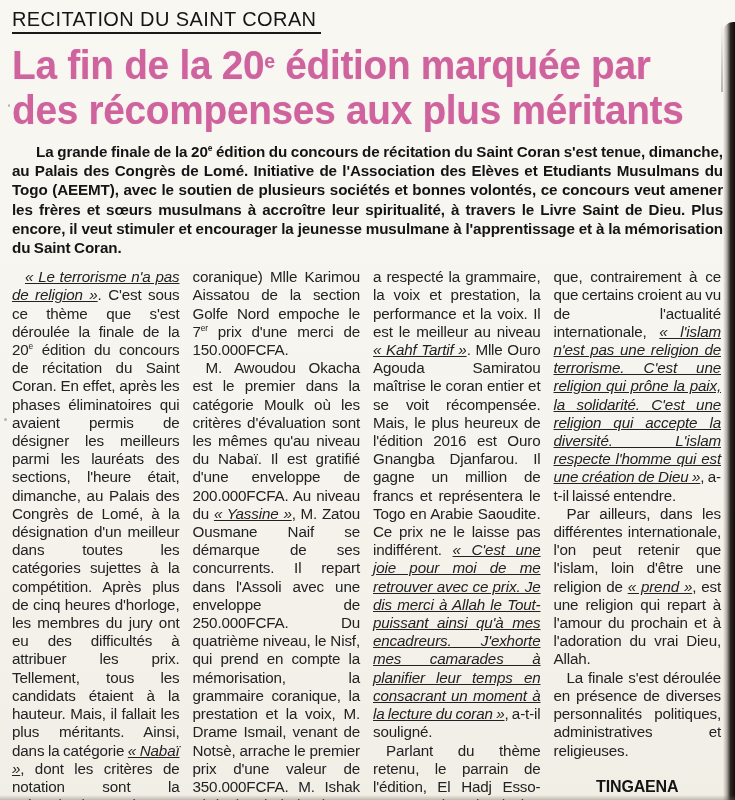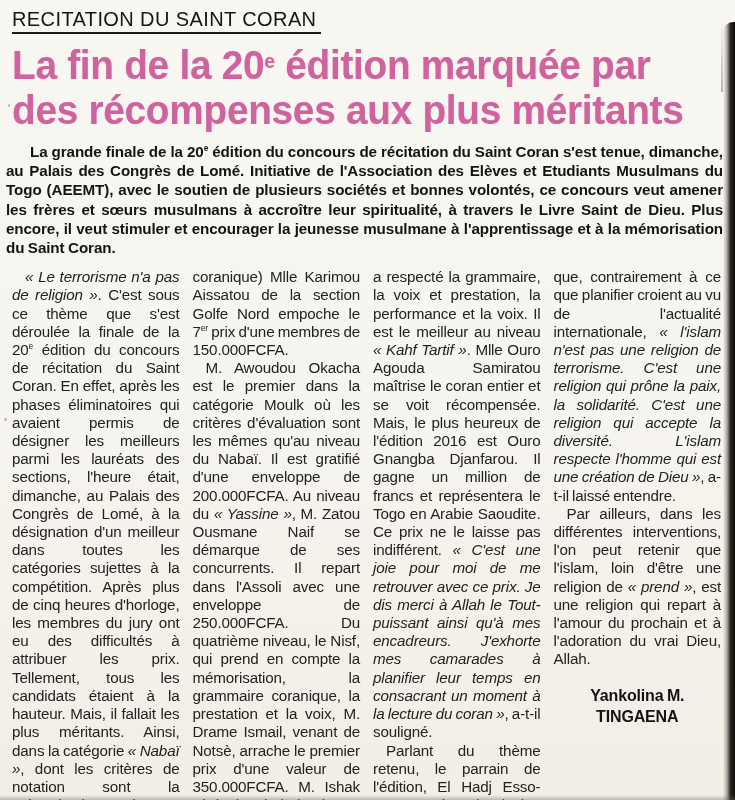--- a/index.html
+++ b/index.html
@@ -29,21 +29,21 @@
     font-weight: 700;
     color: #ce639e;
     letter-spacing: -.3px;
     transform: scaleX(.97);
     transform-origin: left top;
     text-shadow: 0 0 1px rgba(226,148,190,.55);
   }
   .hl-line { display: block; white-space: nowrap; }
   .headline sup { font-size: .5em; vertical-align: .55em; line-height: 0; }
   .intro {
-    margin: 9px 12px 0 6px;
+    margin: 9px 12px 0 12px;
     font-weight: 700;
     font-size: 15.2px;
     line-height: 19.2px;
     text-align: justify;
     text-indent: 24px;
     letter-spacing: -.1px;
     word-spacing: -.6px;
     color: #141414;
   }
   .intro sup { font-size: .55em; line-height: 0; }
@@ -58,21 +58,21 @@
     text-align: justify;
     font-size: 15.2px;
     line-height: 18.2px;
     letter-spacing: -.15px;
     word-spacing: -.9px;
     color: #222;
   }
   .col p { margin: 0; }
   .col p.indent { text-indent: 13px; }
   .col sup { font-size: .55em; line-height: 0; }
-  .it { font-style: italic; }
+  .it { font-style: italic; text-decoration: underline; }
   .byline {
     margin-top: 16px;
     text-align: center;
     font-weight: 700;
     font-size: 16px;
     line-height: 21px;
     color: #141414;
   }
   .scan-edge-right {
     position: absolute;
@@ -122,34 +122,34 @@
 
   <p class="intro"><span>La grande finale de la 20</span><sup>e</sup><span> édition du concours de récitation du Saint Coran s'est tenue, dimanche, au Palais des Congrès de Lomé. Initiative de l'Association des Elèves et Etudiants Musulmans du Togo (AEEMT), avec le soutien de plusieurs sociétés et bonnes volontés, ce concours veut amener les frères et sœurs musulmans à accroître leur spiritualité, à travers le Livre Saint de Dieu. Plus encore, il veut stimuler et encourager la jeunesse musulmane à l'apprentissage et à la mémorisation du Saint Coran.</span></p>
 
   <div class="cols">
 
     <div class="col">
       <p class="indent"><span class="it">« Le terrorisme n'a pas de religion »</span><span>. C'est sous ce thème que s'est déroulée la finale de la 20</span><sup>e</sup><span> édition du concours de récitation du Saint Coran. En effet, après les phases éliminatoires qui avaient permis de désigner les meilleurs parmi les lauréats des sections, l'heure était, dimanche, au Palais des Congrès de Lomé, à la désignation d'un meilleur dans toutes les catégories sujettes à la compétition. Après plus de cinq heures d'horloge, les membres du jury ont eu des difficultés à attribuer les prix. Tellement, tous les candidats étaient à la hauteur. Mais, il fallait les plus méritants. Ainsi, dans la catégorie </span><span class="it">« Nabaï »</span><span>, dont les critères de notation sont la mémorisation, le </span><span class="it">« Tadjwid »</span></p>
     </div>
 
     <div class="col">
-      <p><span>coranique) Mlle Karimou Aissatou de la section Golfe Nord empoche le 7</span><sup>er</sup><span> prix d'une membres de 150.000FCFA.</span></p>
+      <p><span>coranique) Mlle Karimou Aissatou de la section Golfe Nord empoche le 7</span><sup>er</sup><span> prix d'une merci de 150.000FCFA.</span></p>
       <p class="indent"><span>M. Awoudou Okacha est le premier dans la catégorie Moulk où les critères d'évaluation sont les mêmes qu'au niveau du Nabaï. Il est gratifié d'une enveloppe de 200.000FCFA. Au niveau du </span><span class="it">« Yassine »</span><span>, M. Zatou Ousmane Naif se démarque de ses concurrents. Il repart dans l'Assoli avec une enveloppe de 250.000FCFA. Du quatrième niveau, le Nisf, qui prend en compte la mémorisation, la grammaire coranique, la prestation et la voix, M. Drame Ismail, venant de Notsè, arrache le premier prix d'une valeur de 350.000FCFA. M. Ishak Abdoul Wahab de Kloto</span></p>
     </div>
 
     <div class="col">
       <p><span>a respecté la grammaire, la voix et prestation, la performance et la voix. Il est le meilleur au niveau </span><span class="it">« Kahf Tartif »</span><span>. Mlle Ouro Agouda Samiratou maîtrise le coran entier et se voit récompensée. Mais, le plus heureux de l'édition 2016 est Ouro Gnangba Djanfarou. Il gagne un million de francs et représentera le Togo en Arabie Saoudite. Ce prix ne le laisse pas indifférent. </span><span class="it">« C'est une joie pour moi de me retrouver avec ce prix. Je dis merci à Allah le Tout-puissant ainsi qu'à mes encadreurs. J'exhorte mes camarades à planifier leur temps en consacrant un moment à la lecture du coran »</span><span>, a-t-il souligné.</span></p>
       <p class="indent"><span>Parlant du thème retenu, le parrain de l'édition, El Hadj Esso-wavana Ahmed Adoyi a estimé</span></p>
     </div>
 
     <div class="col">
-      <p><span>que, contrairement à ce que planifier croient au vu de l'actualité internationale, </span><span class="it">« l'islam n'est pas une religion de terrorisme. C'est une religion qui prône la paix, la solidarité. C'est une religion qui accepte la diversité. L'islam respecte l'homme qui est une création de Dieu »</span><span>, a-t-il laissé entendre.</span></p>
-      <p class="indent"><span>Par ailleurs, dans les différentes interventions, l'on peut retenir que l'islam, loin d'être une religion de </span><span class="it">« prend »</span><span>, est une religion qui repart à l'amour du prochain et à l'adoration du vrai Dieu, Allah.</span></p>
+      <p><span>que, contrairement à ce que certains croient au vu de l'actualité internationale, </span><span class="it">« l'islam n'est pas une religion de terrorisme. C'est une religion qui prône la paix, la solidarité. C'est une religion qui accepte la diversité. L'islam respecte l'homme qui est une création de Dieu »</span><span>, a-t-il laissé entendre.</span></p>
+      <p class="indent"><span>Par ailleurs, dans les différentes internationale, l'on peut retenir que l'islam, loin d'être une religion de </span><span class="it">« prend »</span><span>, est une religion qui repart à l'amour du prochain et à l'adoration du vrai Dieu, Allah.</span></p>
+      <p class="indent"><span>La finale s'est déroulée en présence de diverses personnalités politiques, administratives et religieuses.</span></p>
       <div class="byline">
-        <div>Yankolina M.</div>
         <div>TINGAENA</div>
       </div>
     </div>
 
   </div>
 
   <div class="scan-edge-right"></div>
   <div class="scan-edge-bottom"></div>
   <div class="speck speck-1"></div>
   <div class="speck speck-2"></div>

